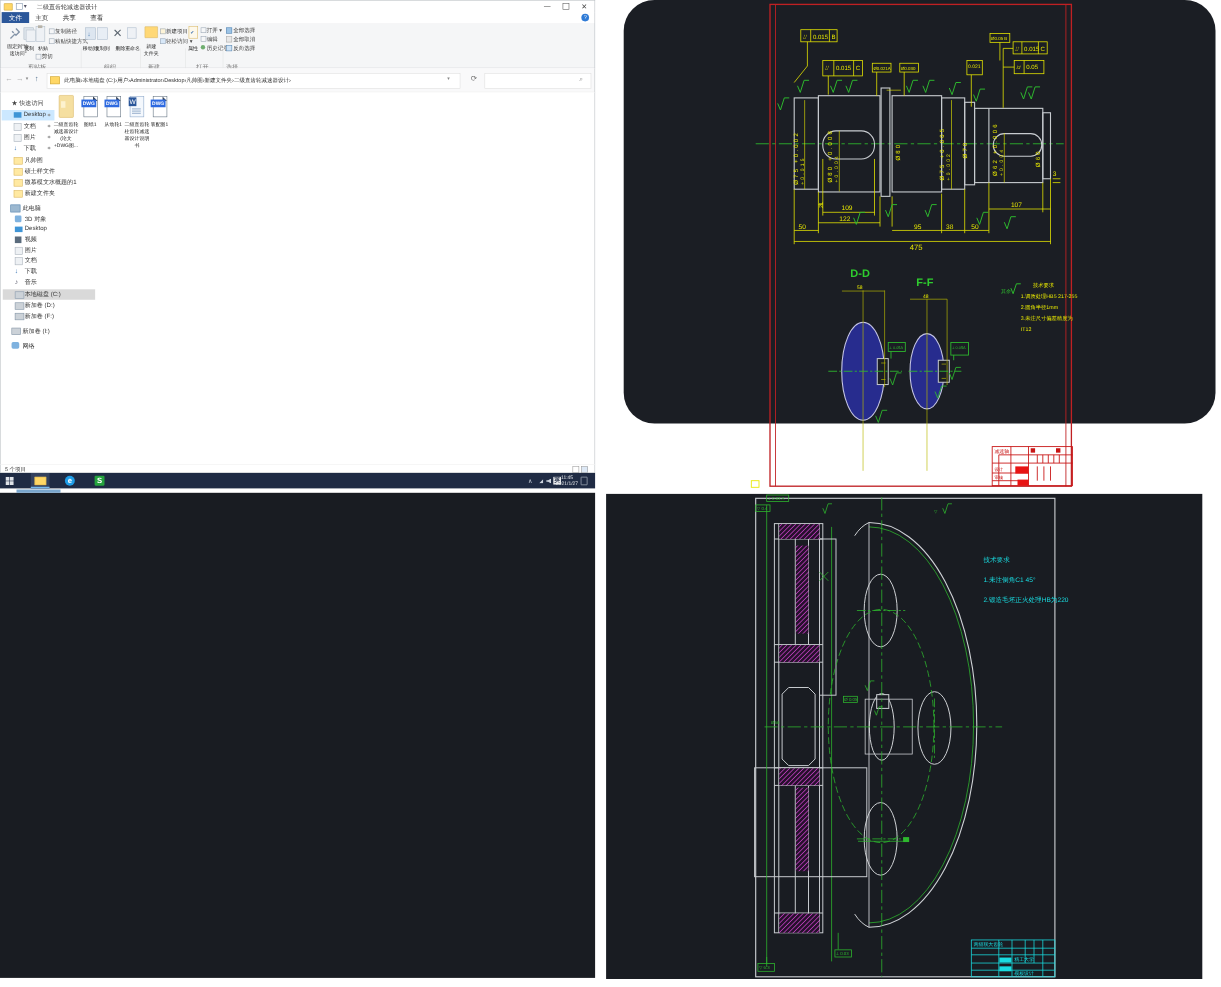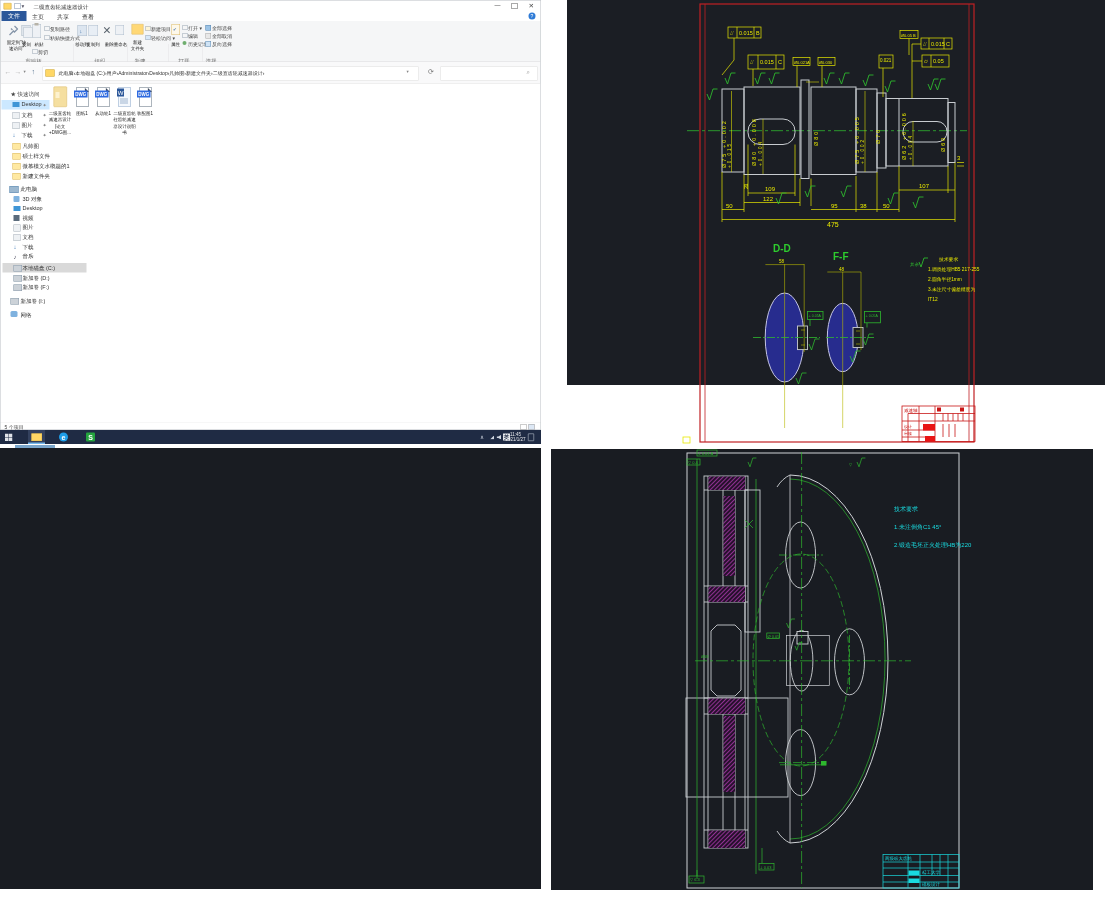--- a/index.html
+++ b/index.html
@@ -1,20 +1,20 @@
 <!DOCTYPE html>
 <html><head>
 <meta charset="utf-8">
 <style>
 html,body{margin:0;padding:0;background:#fff;}
 body{width:1110px;height:897px;position:relative;overflow:hidden;
   font-family:"Liberation Sans",sans-serif;}
 .abs{position:absolute;}
 #tl{left:0;top:0;width:541px;height:445px;background:#fff;}
-#tr{left:567px;top:0;width:538px;height:385px;background:#1b1e24;}
+#tr{left:567px;top:0;width:538px;height:385px;background:#1b1e24;border-radius:28px;}
 #bl{left:0;top:448px;width:541px;height:441px;background:#191c22;}
 #br{left:551px;top:449px;width:542px;height:441px;background:#191c22;}
 
 #tlz{position:absolute;left:0;top:0;width:1082px;height:888px;transform:scale(0.5);transform-origin:0 0;}
 #titlebar{left:0;top:0;width:1082px;height:22px;background:#fff;border:1px solid #b8bdc2;border-bottom:none;box-sizing:border-box;}
 #tabrow{left:0;top:22px;width:1082px;height:20px;background:#fff;border-left:1px solid #b8bdc2;border-right:1px solid #b8bdc2;box-sizing:border-box;}
 #ribbon{left:0;top:42px;width:1082px;height:82px;background:#f5f6f7;border-left:1px solid #b8bdc2;border-right:1px solid #b8bdc2;border-bottom:1px solid #dadbdc;box-sizing:border-box;}
 #addr{left:0;top:124px;width:1082px;height:44px;background:#f9f9fa;border-left:1px solid #b8bdc2;border-right:1px solid #b8bdc2;border-bottom:1px solid #e4e4e4;box-sizing:border-box;}
 #main{left:0;top:168px;width:1082px;height:676px;background:#fff;border-left:1px solid #b8bdc2;border-right:1px solid #b8bdc2;box-sizing:border-box;}
 #status{left:0;top:844px;width:1082px;height:16px;background:#fff;border:1px solid #b8bdc2;border-top:1px solid #eee;box-sizing:border-box;}

